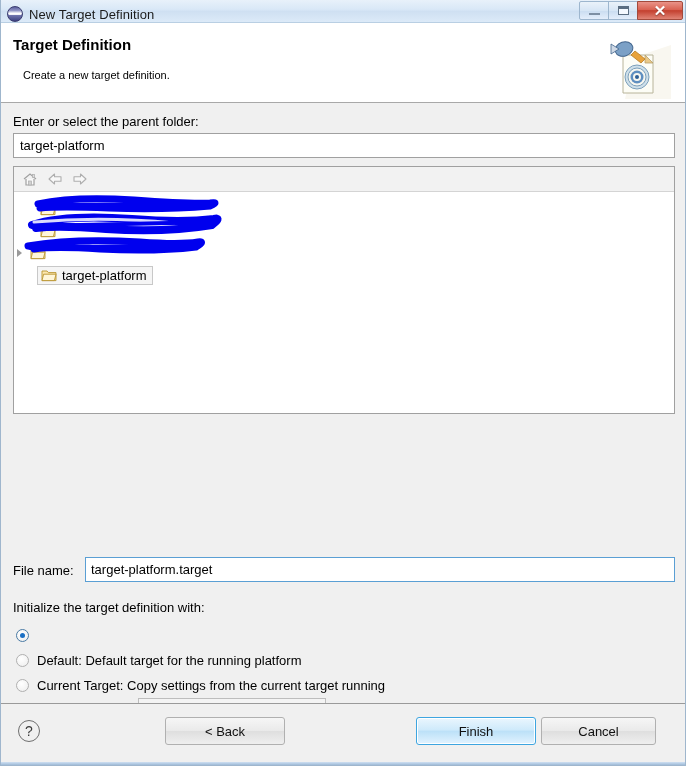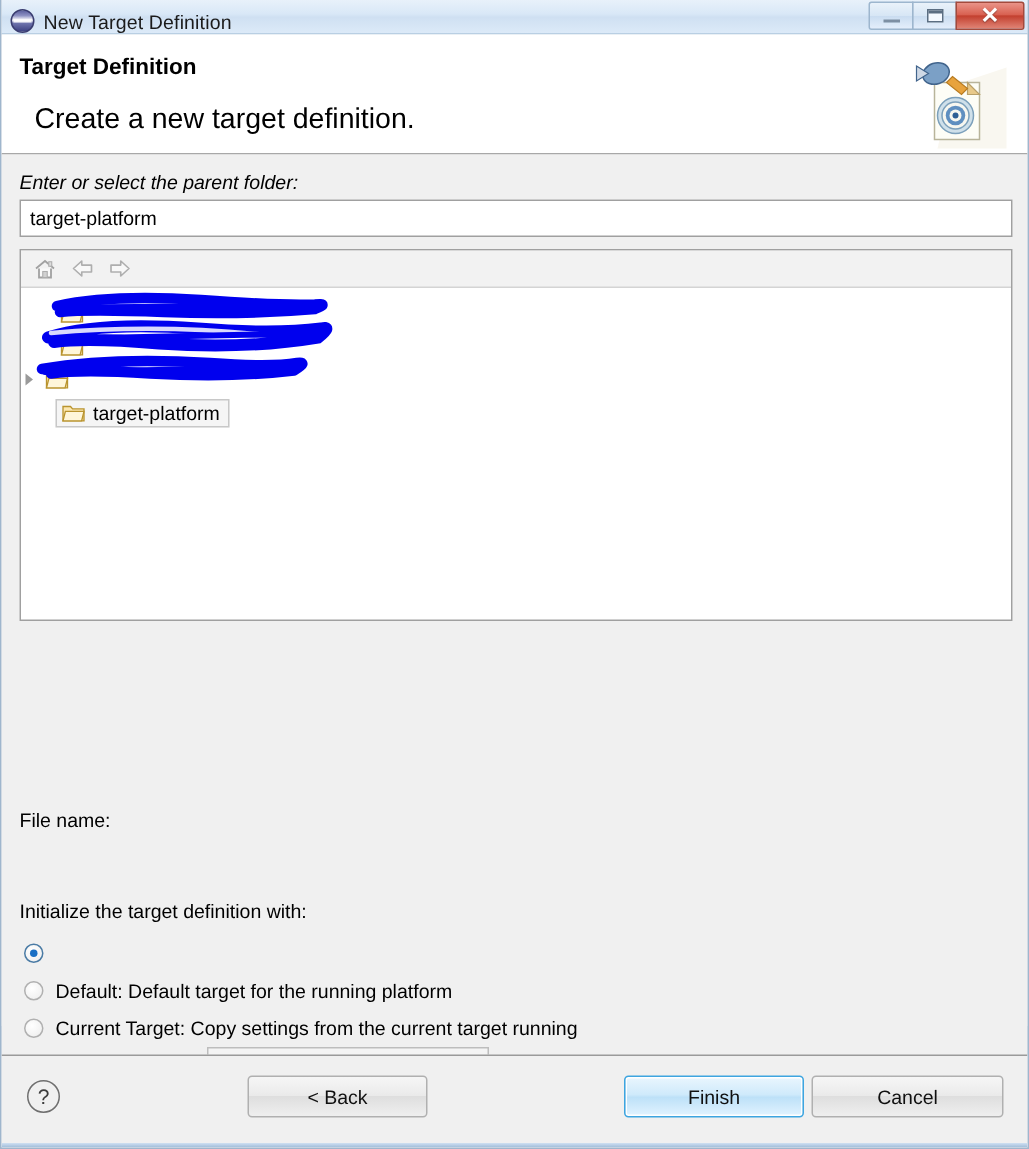--- a/index.html
+++ b/index.html
@@ -76,37 +76,37 @@
     height: 80px;
     border-bottom: 1px solid #a8a8a8;
     position: relative;
     padding: 10px 0 0 12px;
   }
   #header-title {
     font-size: 15px; font-weight: bold; color: #000;
     margin: 3px 0 0 0;
   }
   #header-desc {
-    font-size: 19px; color: #000;
+    font-size: 11px; color: #000;
     margin-top: 16px; margin-left: 10px;
   }
   #header-icon {
     position: absolute; right: 12px; top: 18px;
     width: 68px; height: 62px;
   }
 
   
   #body {
     position: relative;
     background: #f0f0f0;
     height: 581px;
     padding: 0 12px;
   }
   .field-label { font-size: 13px; margin: 0; color:#000; }
-  #parent-label { position:absolute; left: 12px; top: 11px; font-style: italic; }
+  #parent-label { position:absolute; left: 12px; top: 11px; }
 
   #parent-input {
     position: absolute; left: 12px; top: 30px;
     width: 662px; height: 25px;
     background: #fff;
     border: 1px solid #a0a0a0;
     font-family: "Liberation Sans", sans-serif;
     font-size: 13px;
     padding: 0 6px;
     color: #000;
@@ -154,21 +154,21 @@
   .tree-row.selected .tree-sel {
     display: inline-flex; align-items: center;
     background: #f5f5f5;
     border: 1px solid #c8c8c8;
     padding: 1px 5px 1px 3px;
   }
   .tree-sel { display: inline-flex; align-items: center; padding: 1px 5px 1px 3px; }
   .scribble { position: absolute; pointer-events: none; left: 0; top: 0; }
 
   
-  #filename-label { position: absolute; left: 12px; top: 436px; }
+  #filename-label { position: absolute; left: 12px; top: 460px; }
   #filename-input {
     position: absolute; left: 84px; top: 454px;
     width: 590px; height: 25px;
     background: #fff;
     border: 1px solid #5a9fd4;
     font-family: "Liberation Sans", sans-serif;
     font-size: 13px;
     padding: 0 5px;
     color: #000;
     outline: none;
@@ -244,21 +244,21 @@
     display: flex; align-items: center; justify-content: center;
   }
   #btn-back  { left: 164px; }
   #btn-next  { left: 287px; color: #9d9d9d;
                 background: linear-gradient(180deg,#f7f7f7 0%, #f2f2f2 100%);
                 border-color: #d8d8d8; }
   #btn-finish{ left: 415px;
                 border: 1px solid #3da5e0;
                 background: linear-gradient(180deg,#eaf6fe 0%, #cfeafb 45%, #bde1f8 52%, #e2f3ff 100%);
                 box-shadow: inset 0 0 0 1px #ffffff; }
-  #btn-cancel{ left: 540px; width: 128px; }
+  #btn-cancel{ left: 540px; width: 115px; }
   #bottom-edge {
     position: absolute; left: 0; bottom: 0; width: 100%; height: 3px;
     background: linear-gradient(180deg,#cfe0f2 0%, #9fbbd8 100%);
   }
 </style>
 </head>
 <body>
 
 <div id="window">
 
@@ -376,20 +376,21 @@
             <path d="M20 30 Q90 24 160 31" stroke-width="3" stroke="#ffffff" opacity=".85"></path>
             <path d="M22 34 L200 30" stroke-width="4"></path>
             <path d="M14 54 Q60 46 126 50 Q166 53 184 50 Q192 49 182 55 Q140 60 86 57 Q40 54 20 57" stroke-width="7"></path>
             <path d="M16 56 L186 53" stroke-width="4"></path>
           </g>
         </svg>
       </div>
     </div>
 
     <div id="filename-label" class="field-label">File name:</div>
+    <input id="filename-input" type="text" value="target-platform.target" style="">
 
     <div id="init-label" class="field-label">Initialize the target definition with:</div>
 
     <div class="radio-row" style="top:522px">
       <span class="radio checked"></span>
     </div>
 
     <div class="radio-row" style="top:547px">
       <span class="radio"></span>
       <span class="radio-label dim">Default: Default target for the running platform</span>

